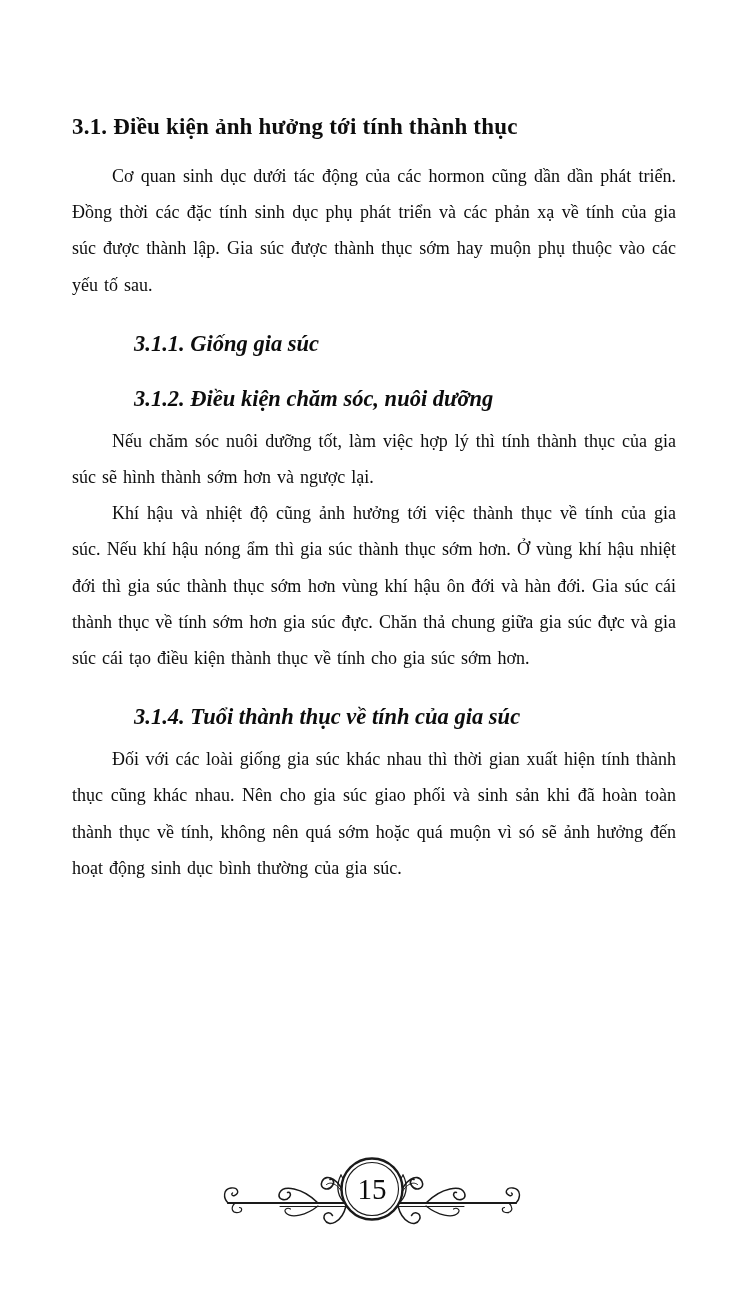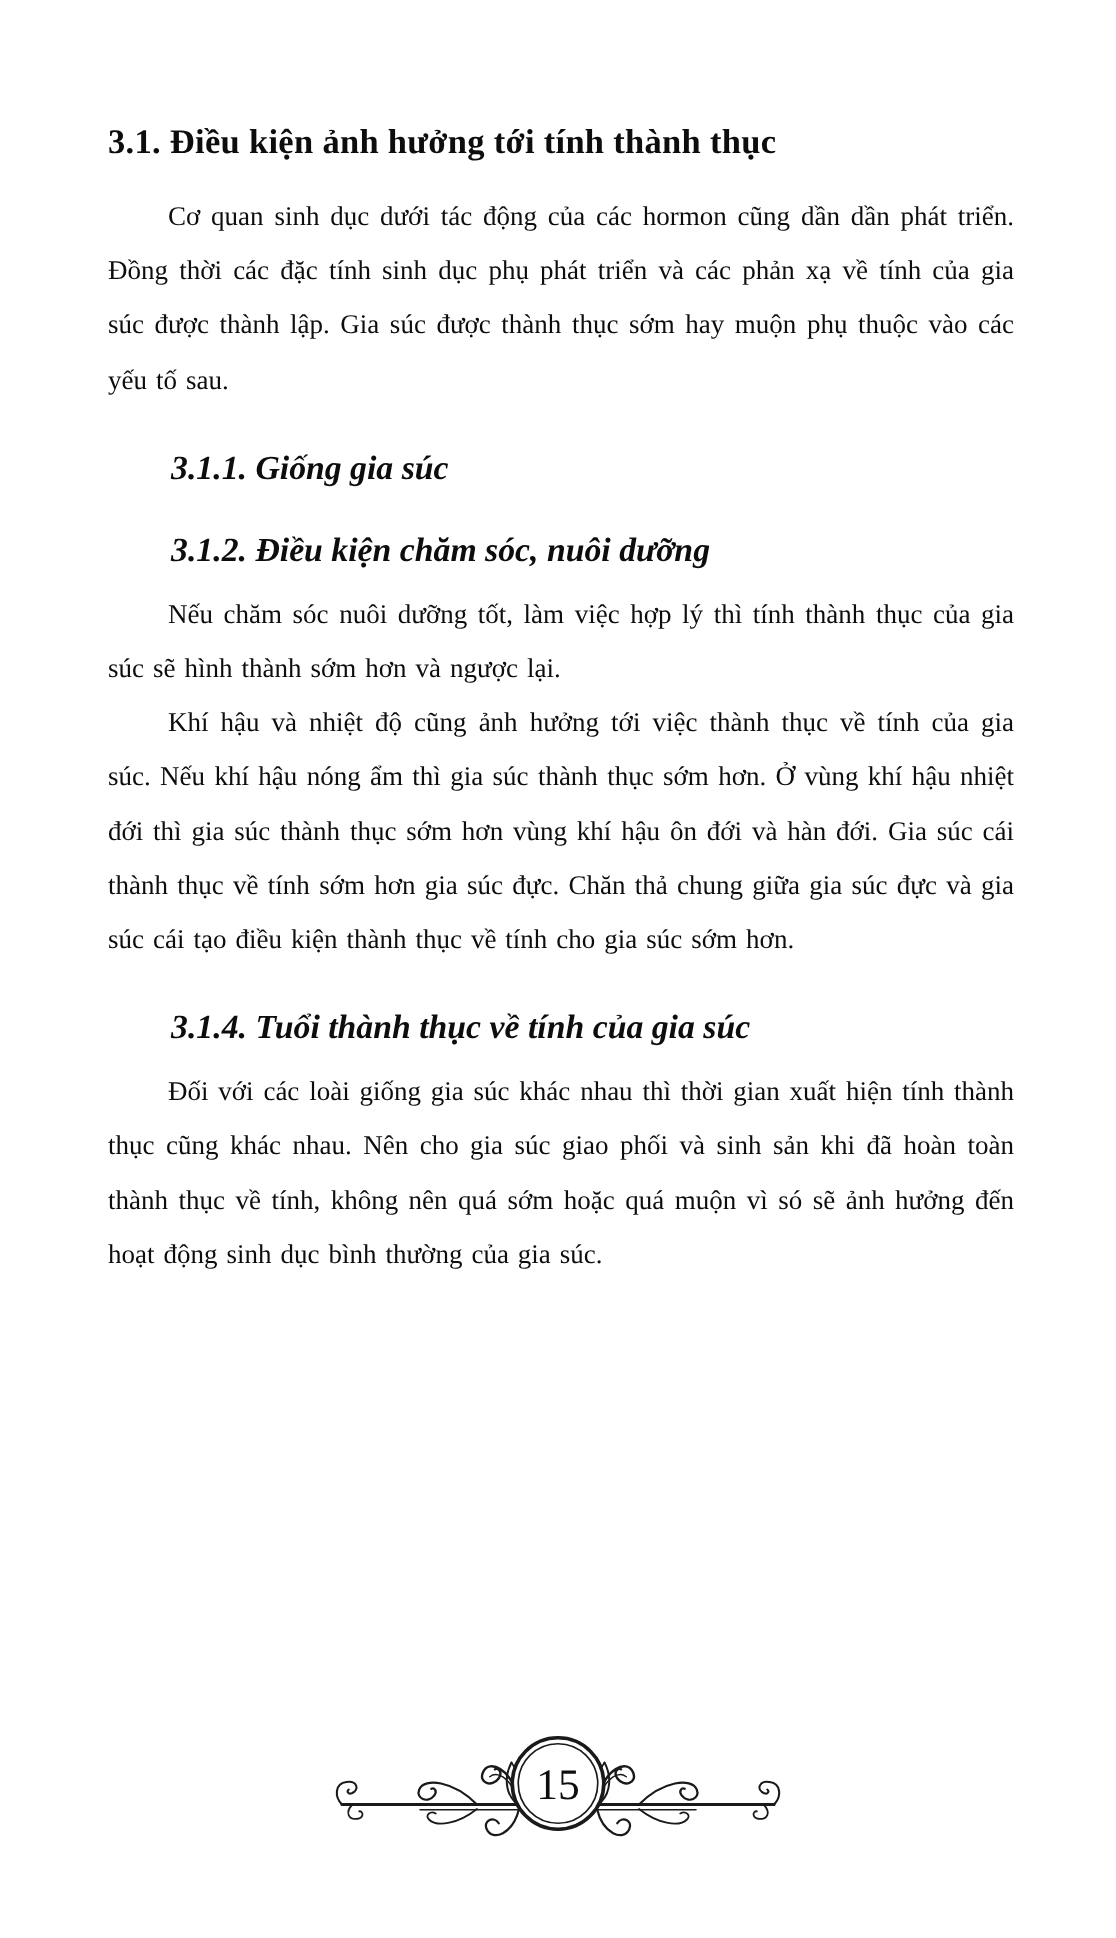--- a/index.html
+++ b/index.html
@@ -12,37 +12,37 @@
     position: relative;
   }
   .page {
     position: absolute;
     top: 0; left: 0;
     width: 744px; height: 1292px;
     background: #ffffff;
   }
   .content {
     position: absolute;
-    top: 80px;
+    top: 112px;
     left: 72px;
     width: 604px;
   }
   h1.sec-heading {
     font-size: 23px;
     font-weight: bold;
     line-height: 30px;
     margin: 0 0 16px 0;
     letter-spacing: 0.2px;
   }
   h2.sub-heading {
     font-size: 22.5px;
     font-weight: bold;
     font-style: italic;
     line-height: 29px;
-    margin: 26px 0 10px 42px;
+    margin: 26px 0 10px 62px;
   }
   p.body-text {
     font-size: 18px;
     line-height: 36.2px;
     text-align: justify;
     text-indent: 40px;
     word-spacing: 1.5px;
     margin: 0;
   }
   .footer-ornament-wrap {

